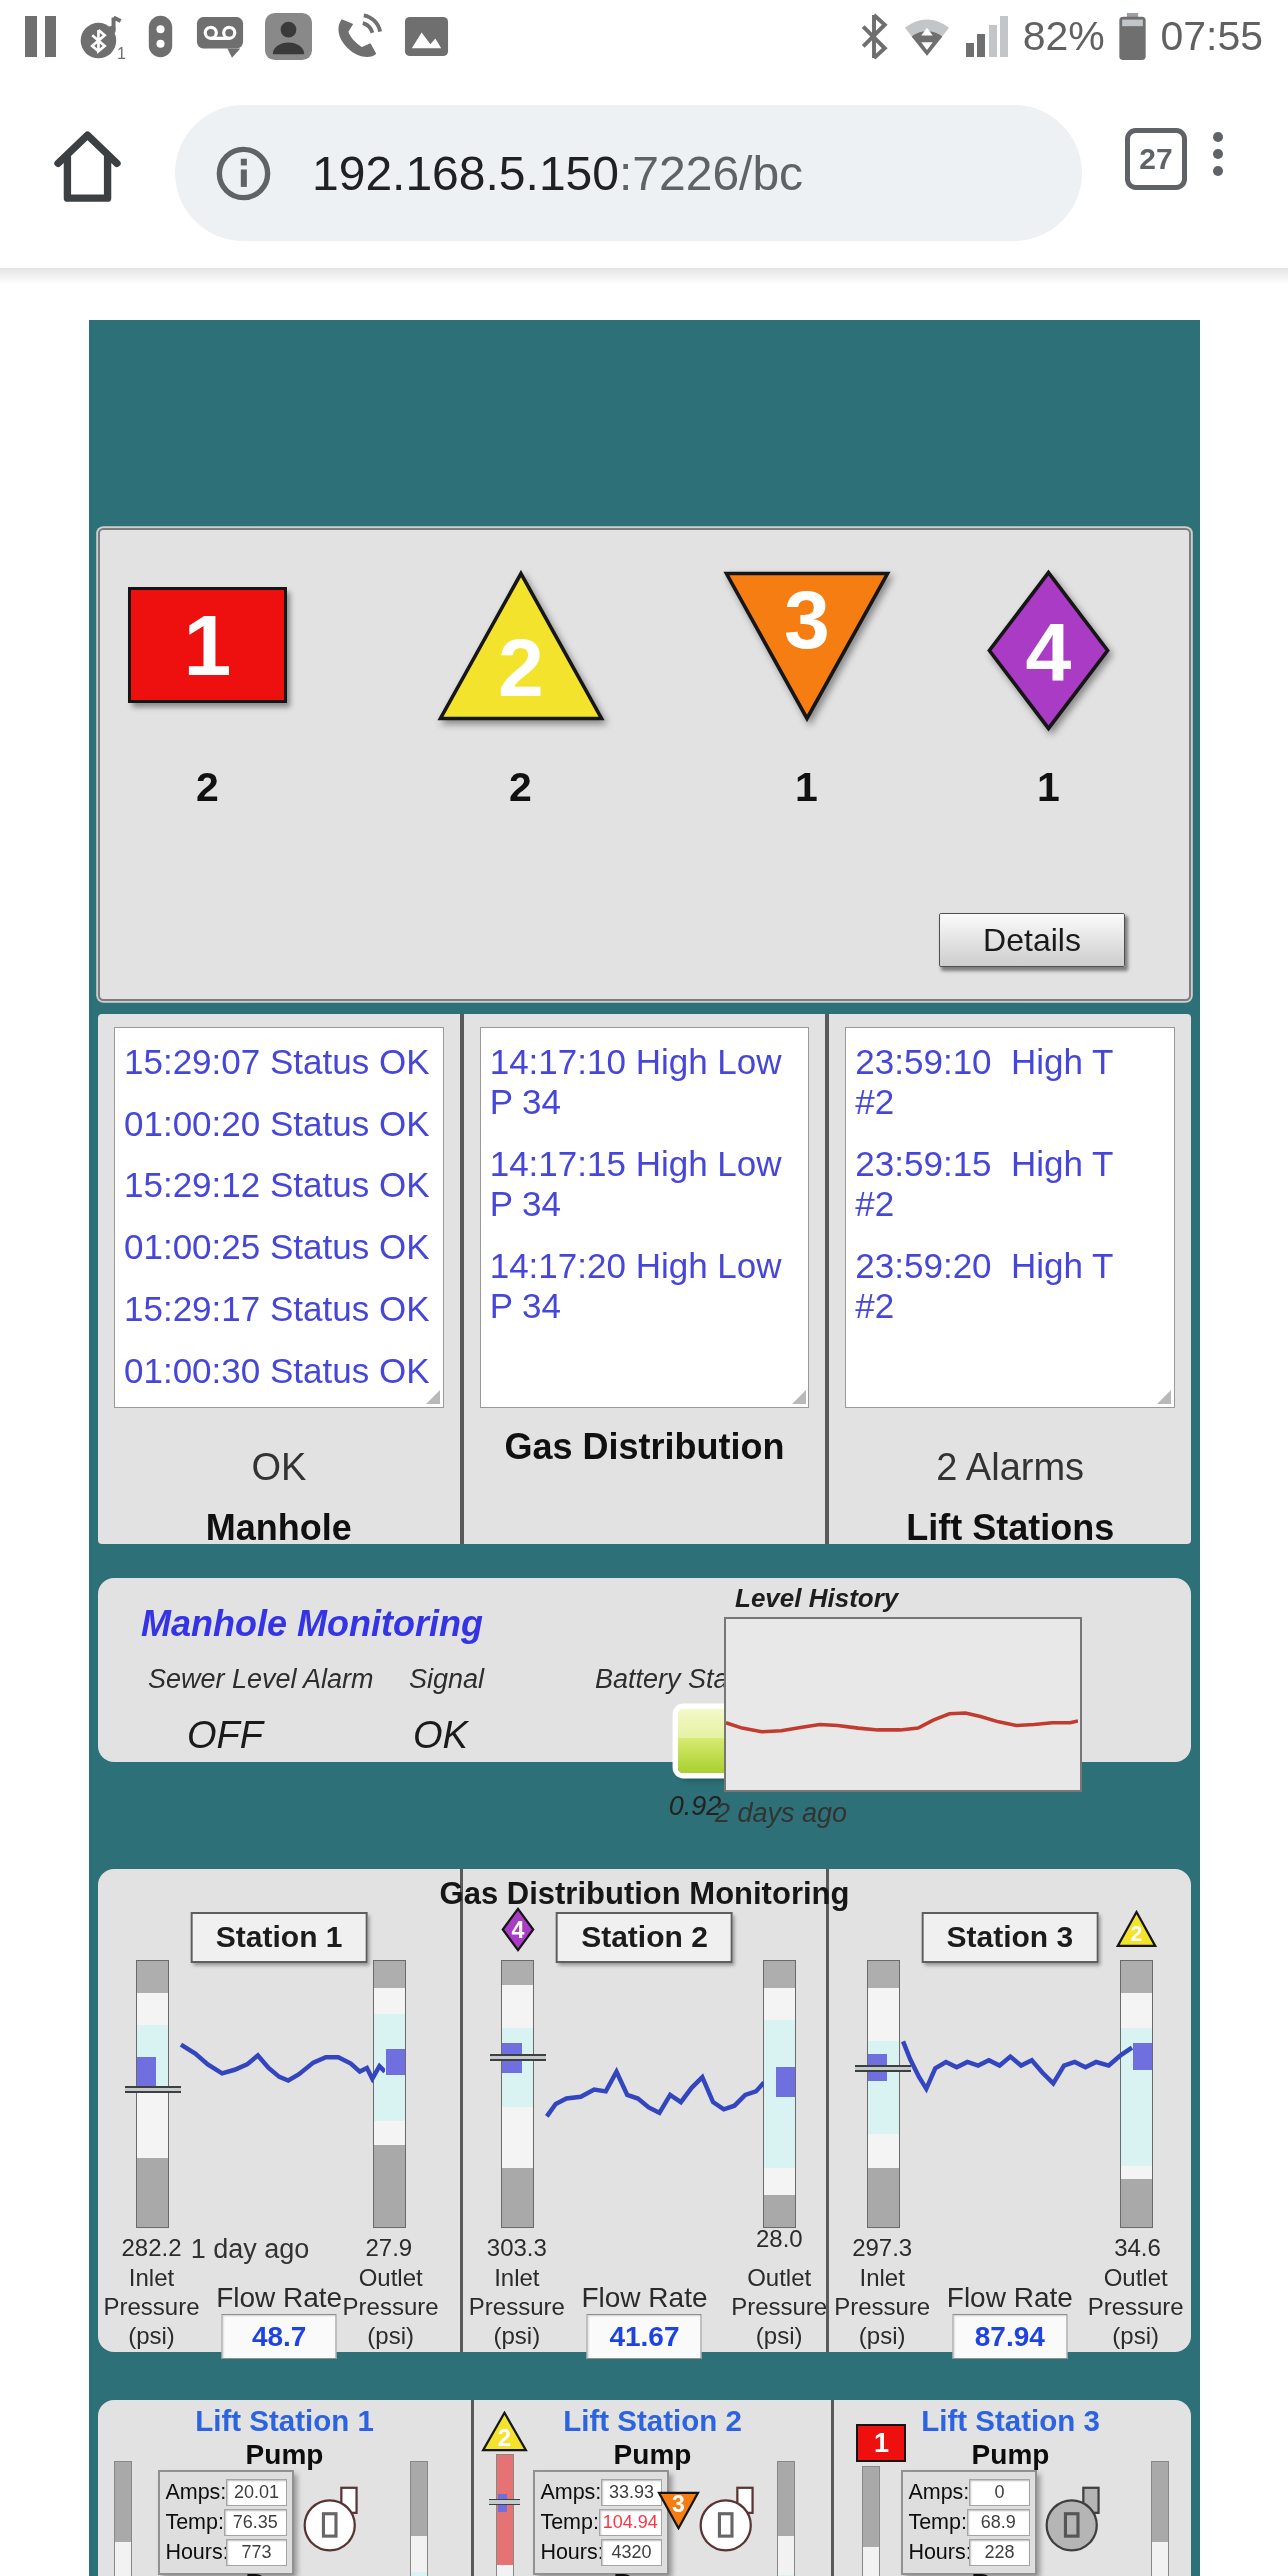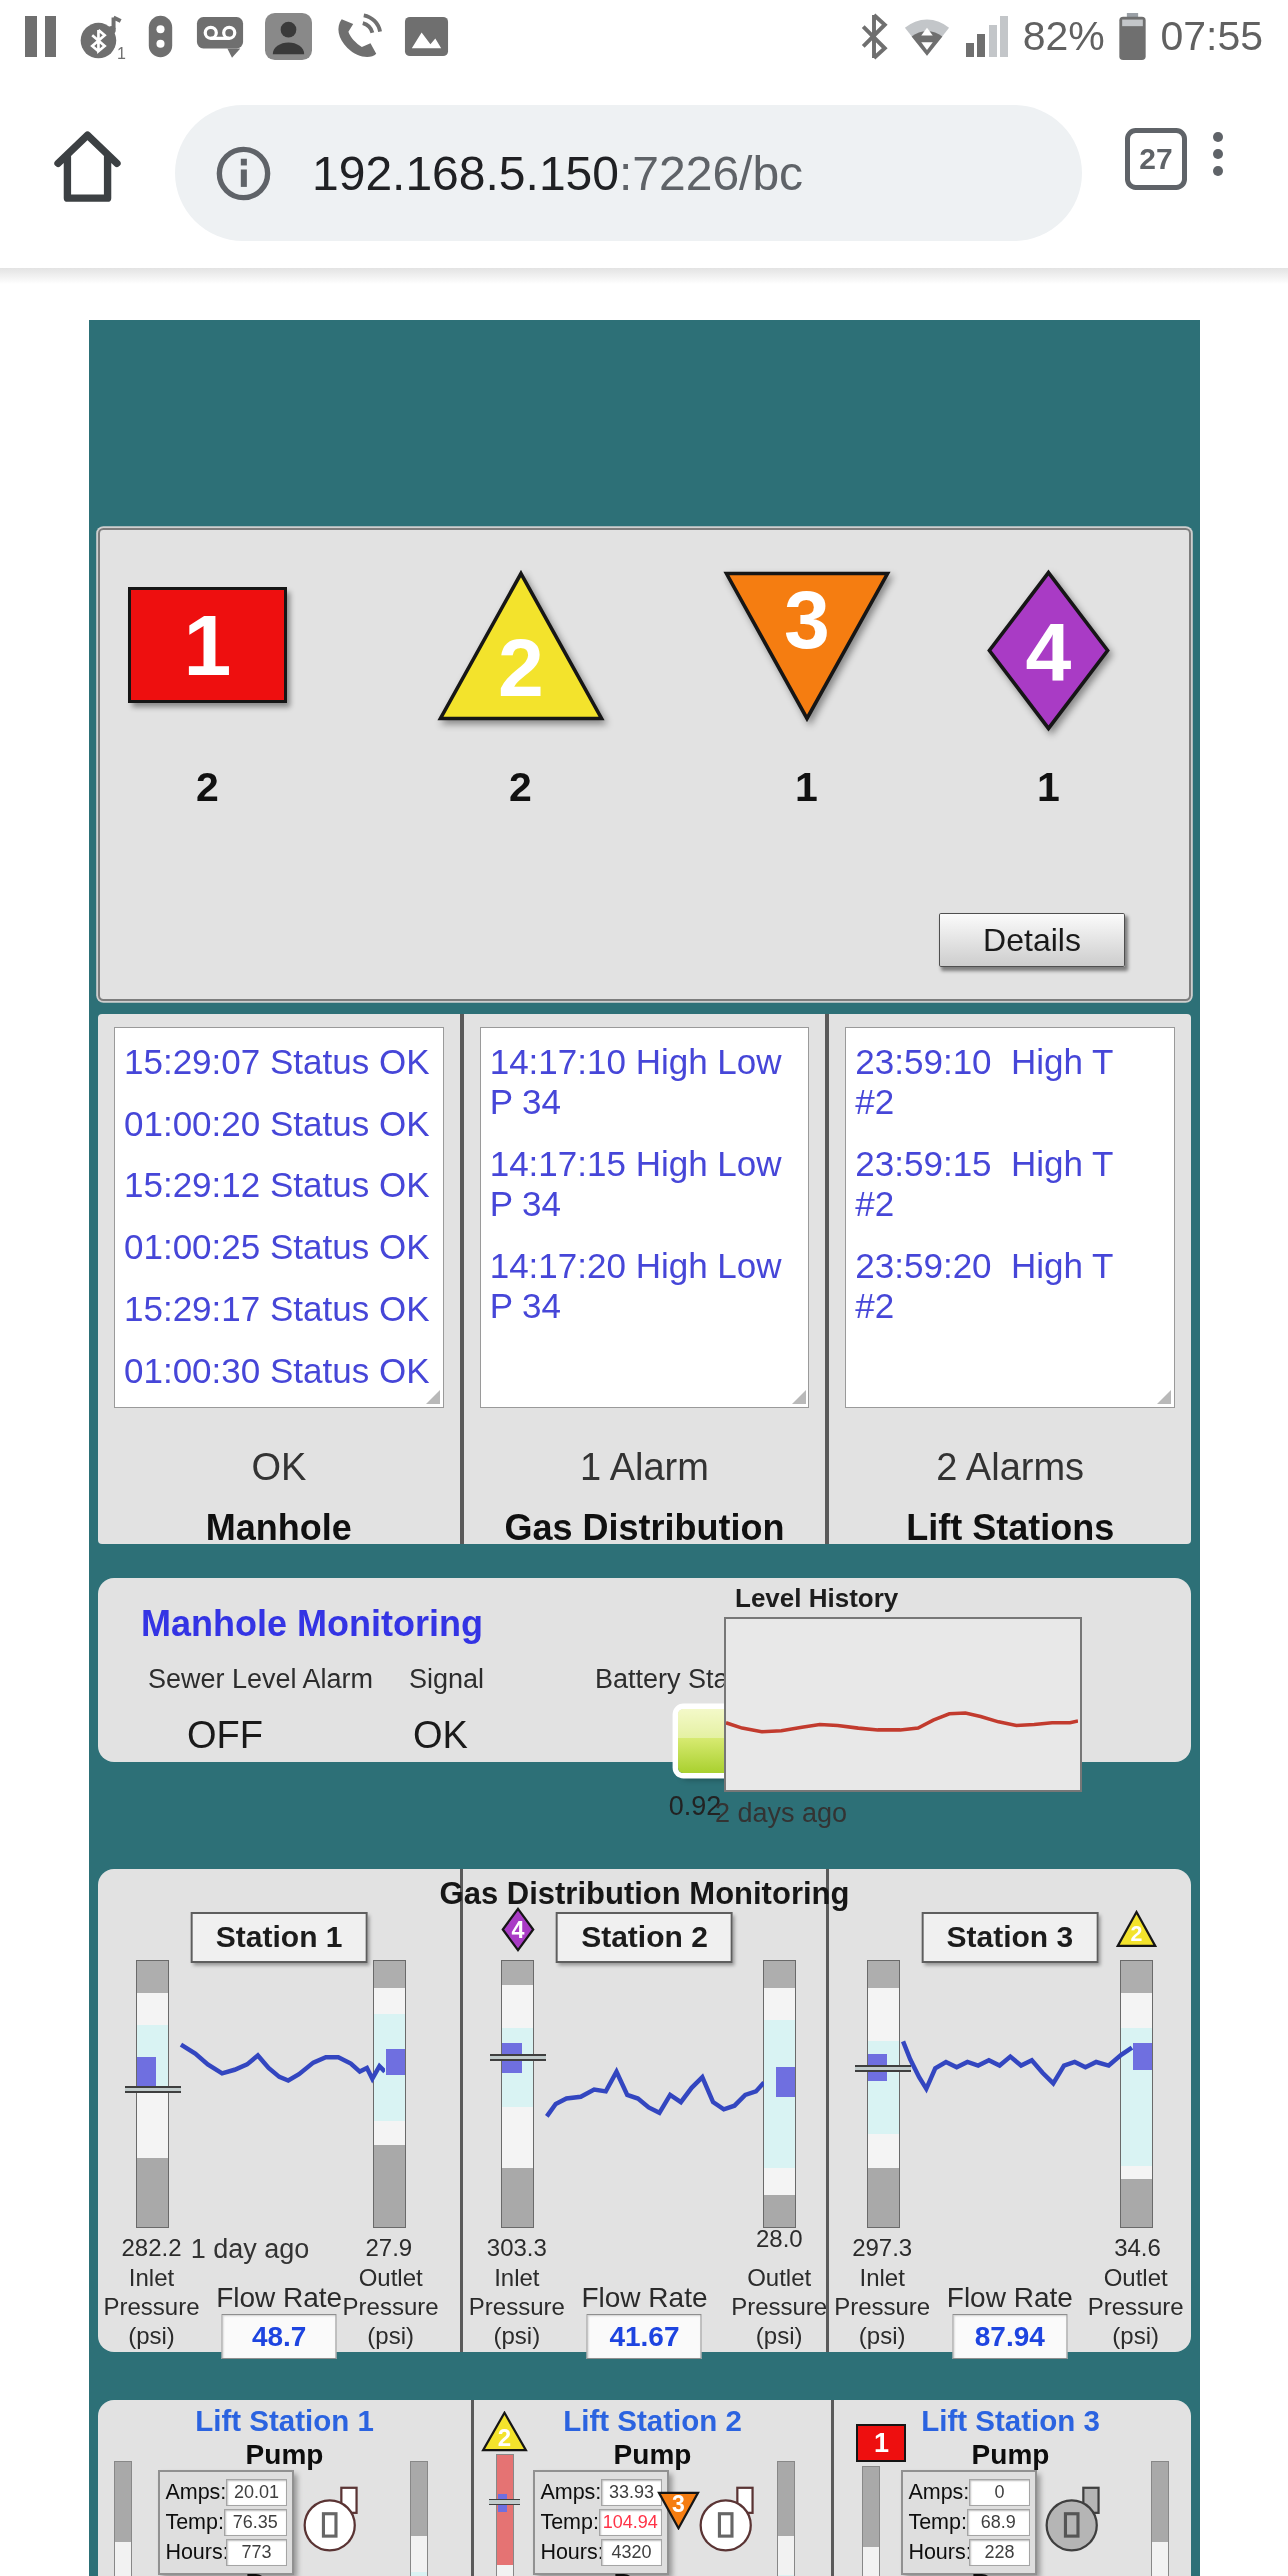--- a/index.html
+++ b/index.html
@@ -49,21 +49,21 @@
   .logcol{flex:1;position:relative;padding:12.5px 16px 0;box-sizing:border-box;}
   .logcol + .logcol{border-left:4.5px solid #5a5a5a;}
   .logbox{height:381px;background:#fff;border:1.8px solid #9a9a9a;padding:14.3px 9px;position:relative;overflow:hidden;box-sizing:border-box;}
   .logentry{margin-bottom:21.5px;}
   .logline{font-size:35px;line-height:1.15;color:#4646d8;white-space:pre-wrap;}
   .grip{position:absolute;right:2.7px;bottom:2.7px;width:0;height:0;border-left:14.3px solid transparent;border-bottom:14.3px solid #b9b9b9;}
   .logstatus{margin-top:38px;text-align:center;font-size:38px;color:#333;}
   .logname{margin-top:18px;text-align:center;font-size:36px;font-weight:bold;color:#101010;}
 
   
-  .manhole-panel{top:1258px;height:184px;border-radius:16px;}
+  .manhole-panel{top:1258px;height:184px;border-radius:16px;font-style:italic;}
   .mh-title{position:absolute;left:43px;top:25px;font-size:36px;font-weight:bold;color:#3434e4;}
   .mh-label{position:absolute;font-size:27px;color:#2d2d2d;}
   .mh-value{position:absolute;font-size:38px;color:#1a1a1a;}
   .battery{position:absolute;left:580px;top:131px;width:179px;height:64px;border-radius:5.4px;
      background:linear-gradient(180deg,#eef6ac 0%,#d5e96e 48%,#a9d02f 100%);
      box-shadow:0 0 0 5.4px #ffffff,4.5px 5.4px 6.3px rgba(0,0,0,.35);}
   .battery:before{content:"";position:absolute;left:0;top:0;right:0;height:46%;background:rgba(255,255,255,.35);border-radius:5.4px 5.4px 0 0;}
   .battery:after{content:"";position:absolute;right:-23px;top:14.3px;width:21.5px;height:36px;background:#9d9d9d;border-radius:0 7.2px 7.2px 0;box-shadow:2.7px 3.6px 4.5px rgba(0,0,0,.3);}
   .battery-val{position:absolute;left:530px;top:213px;width:134px;text-align:center;font-size:27px;color:#222;}
   .lh-title{position:absolute;left:637px;top:5.4px;font-size:26px;font-weight:bold;color:#1d1d1d;}
@@ -271,21 +271,20 @@
           <div class="logentry">
               <div class="logline">14:17:15 High Low</div>
               <div class="logline">P 34</div>
             </div>
           <div class="logentry">
               <div class="logline">14:17:20 High Low</div>
               <div class="logline">P 34</div>
             </div>
           <div class="grip"></div>
         </div>
-        <div class="logstatus">1 Alarm</div>
         <div class="logname">Gas Distribution</div>
       </div>
       <div class="logcol">
         <div class="logbox">
           <div class="logentry">
               <div class="logline">23:59:10  High T</div>
               <div class="logline">#2</div>
             </div>
           <div class="logentry">
               <div class="logline">23:59:15  High T</div>

